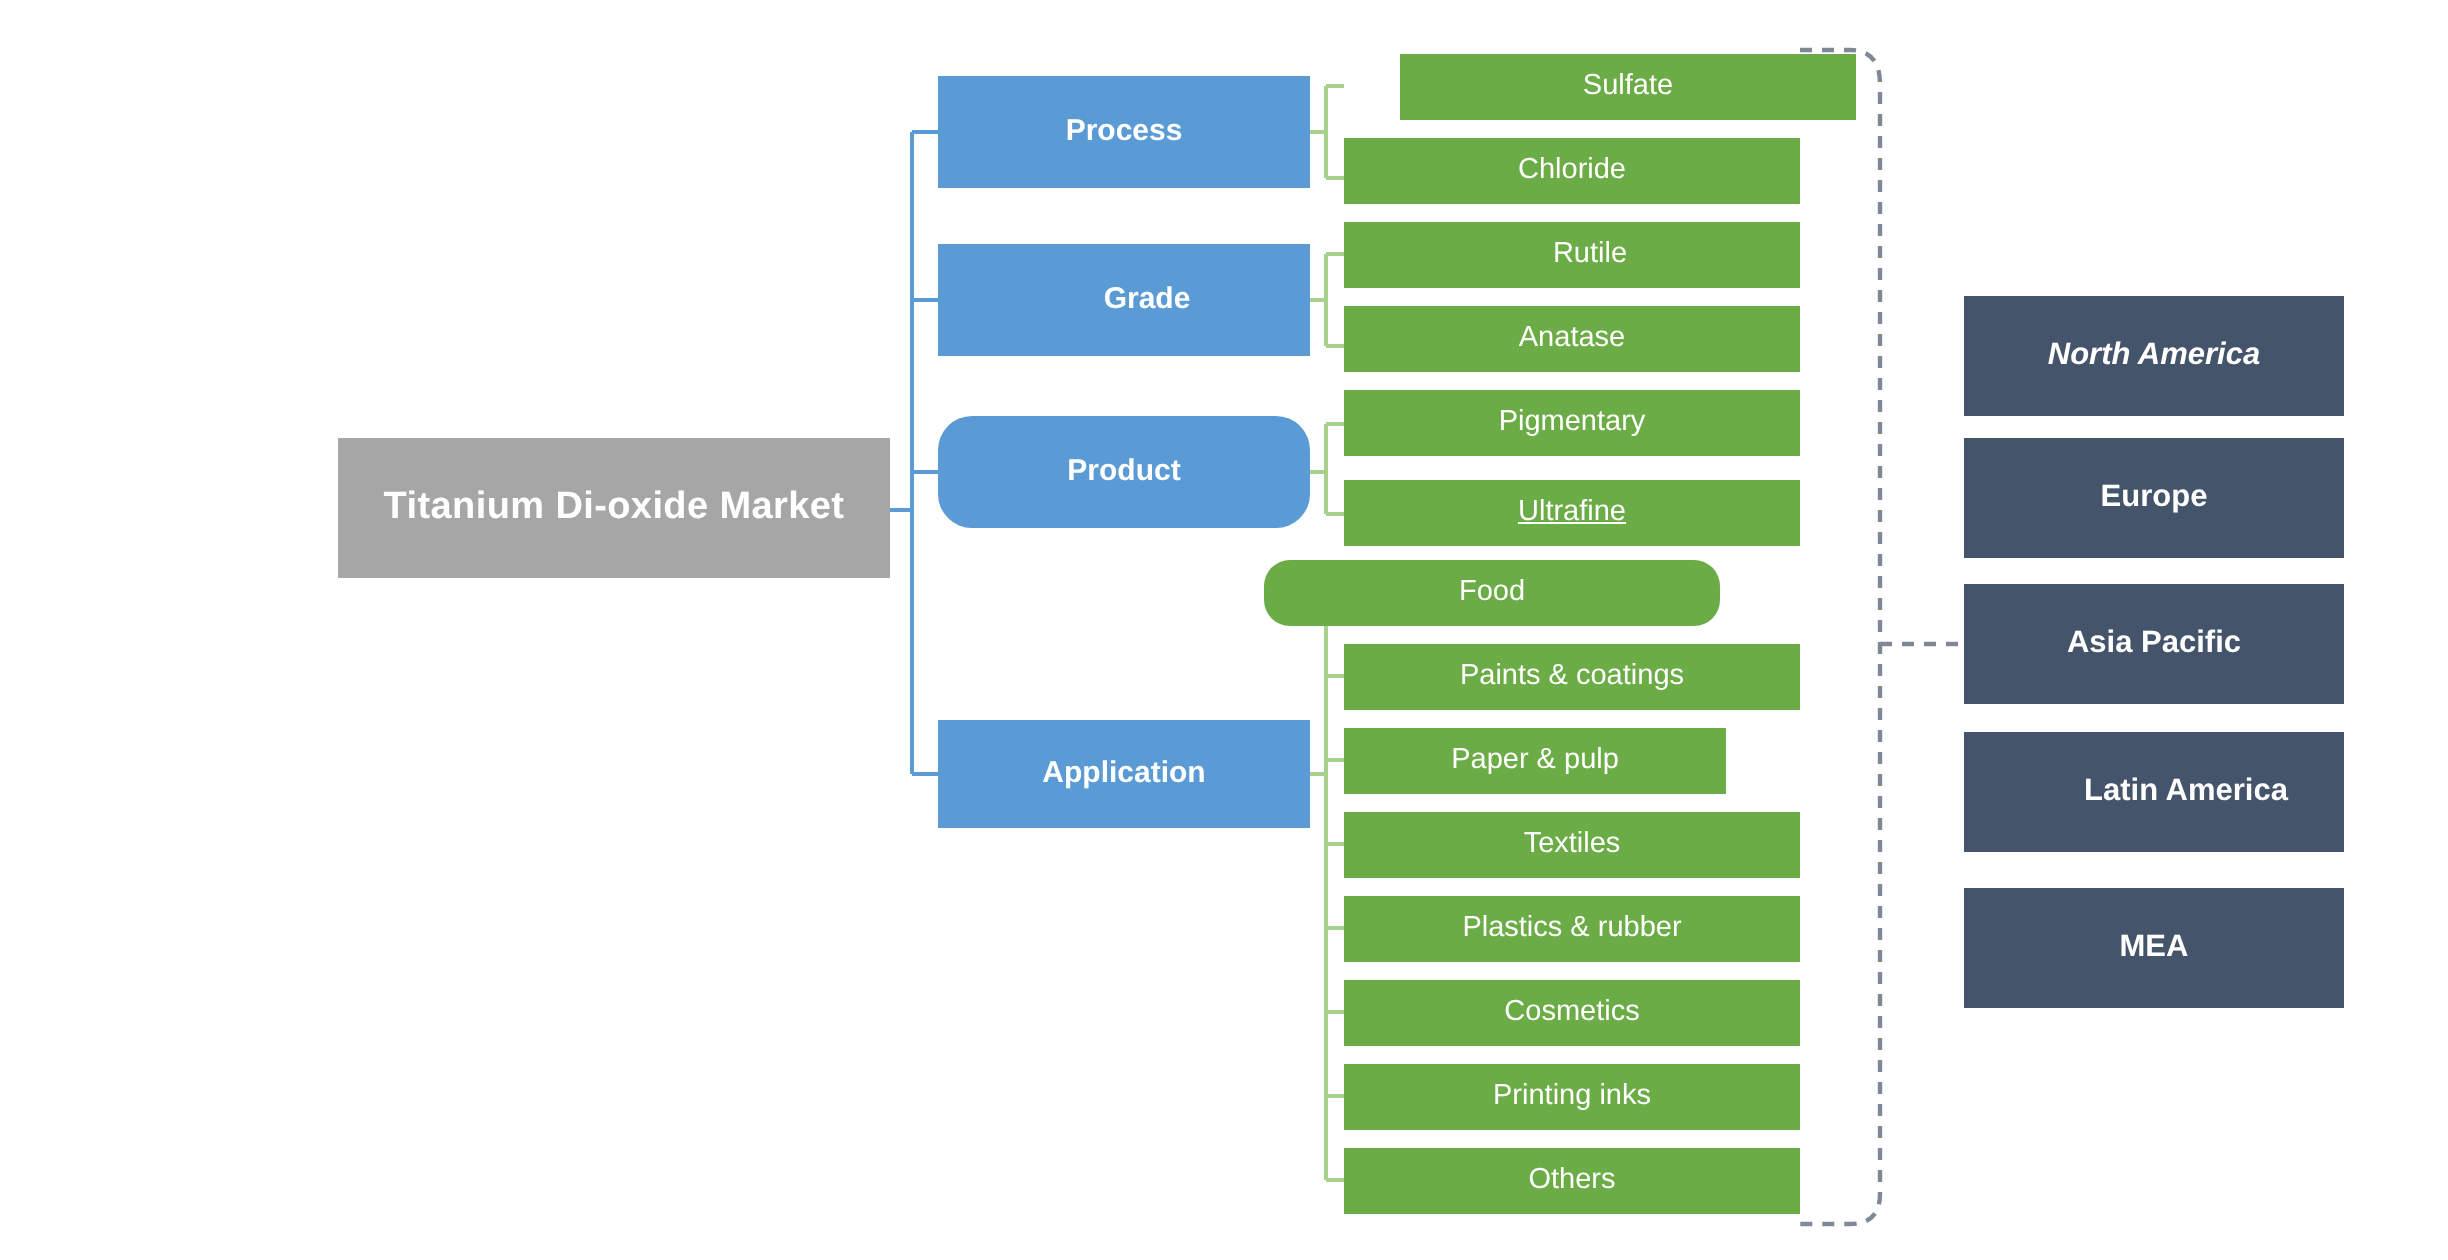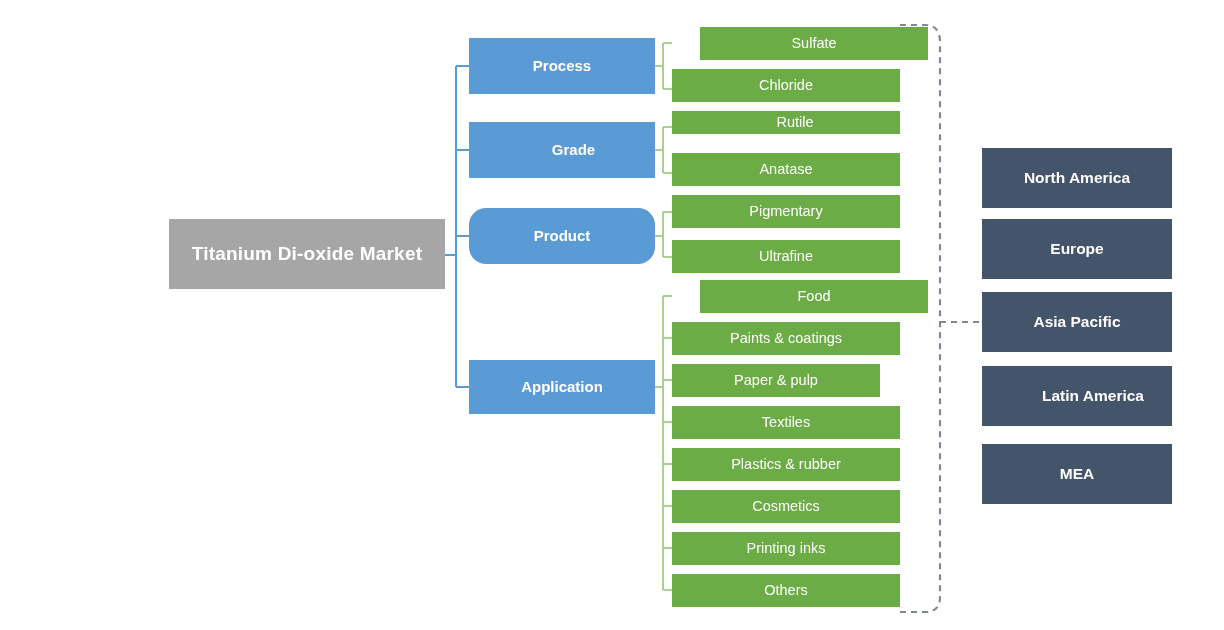--- a/index.html
+++ b/index.html
@@ -124,58 +124,58 @@
   <div class="box cat-box" style="left:469px; top:360px; width:186px; height:54px;">
     <span>Application</span>
   </div>
 
   <div class="box leaf-box" style="left:672px; top:27px; width:228px; height:33px;margin-left:28px;">
     <span>Sulfate</span>
   </div>
   <div class="box leaf-box" style="left:672px; top:69px; width:228px; height:33px;">
     <span>Chloride</span>
   </div>
-  <div class="box leaf-box" style="left:672px; top:111px; width:228px; height:23px;padding-left:18px;">
+  <div class="box leaf-box" style="left:672px; top:111px; width:228px; height:33px;padding-left:18px;">
     <span>Rutile</span>
   </div>
   <div class="box leaf-box" style="left:672px; top:153px; width:228px; height:33px;">
     <span>Anatase</span>
   </div>
   <div class="box leaf-box" style="left:672px; top:195px; width:228px; height:33px;">
     <span>Pigmentary</span>
   </div>
-  <div class="box leaf-box" style="left:672px; top:240px; width:228px; height:33px;">
+  <div class="box leaf-box" style="left:672px; top:240px; width:228px; height:33px;text-decoration:underline;">
     <span>Ultrafine</span>
   </div>
-  <div class="box leaf-box" style="left:700px; top:280px; width:228px; height:33px;">
+  <div class="box leaf-box" style="left:632px; top:280px; width:228px; height:33px;border-radius:13px;">
     <span>Food</span>
   </div>
   <div class="box leaf-box" style="left:672px; top:322px; width:228px; height:33px;">
     <span>Paints &amp; coatings</span>
   </div>
-  <div class="box leaf-box" style="left:672px; top:364px; width:208px; height:33px;">
+  <div class="box leaf-box" style="left:672px; top:364px; width:191px; height:33px;">
     <span>Paper &amp; pulp</span>
   </div>
   <div class="box leaf-box" style="left:672px; top:406px; width:228px; height:33px;">
     <span>Textiles</span>
   </div>
   <div class="box leaf-box" style="left:672px; top:448px; width:228px; height:33px;">
     <span>Plastics &amp; rubber</span>
   </div>
   <div class="box leaf-box" style="left:672px; top:490px; width:228px; height:33px;">
     <span>Cosmetics</span>
   </div>
   <div class="box leaf-box" style="left:672px; top:532px; width:228px; height:33px;">
     <span>Printing inks</span>
   </div>
   <div class="box leaf-box" style="left:672px; top:574px; width:228px; height:33px;">
     <span>Others</span>
   </div>
 
-  <div class="box region-box" style="left:982px; top:148px; width:190px; height:60px;">
+  <div class="box region-box" style="left:982px; top:148px; width:190px; height:60px;font-style:italic;">
     <span>North America</span>
   </div>
   <div class="box region-box" style="left:982px; top:219px; width:190px; height:60px;">
     <span>Europe</span>
   </div>
   <div class="box region-box" style="left:982px; top:292px; width:190px; height:60px;">
     <span>Asia Pacific</span>
   </div>
   <div class="box region-box" style="left:982px; top:366px; width:190px; height:60px;padding-left:32px;">
     <span>Latin America</span>

